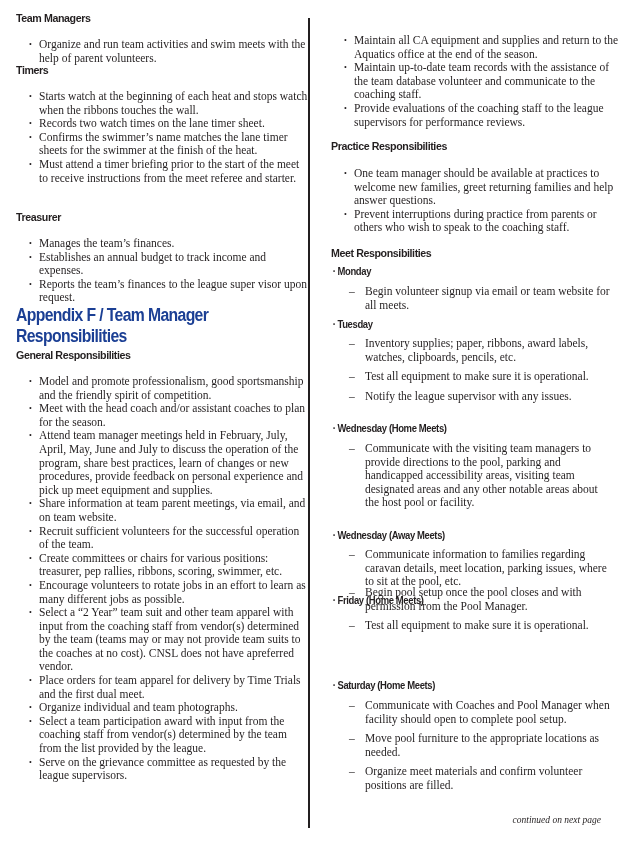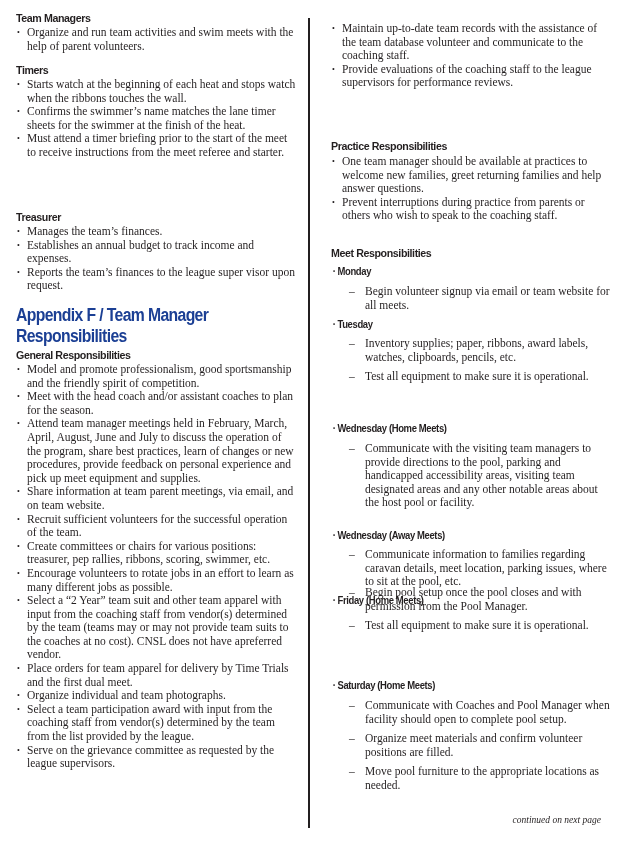--- a/index.html
+++ b/index.html
@@ -3,21 +3,21 @@
 <meta charset="utf-8">
 <style>
   html, body { margin: 0; padding: 0; background: #ffffff; }
   body { width: 625px; height: 842px; position: relative; overflow: hidden; color: #231f20; }
   .col { position: absolute; top: 0; }
   .col-left { left: 16px; width: 282px; }
   .col-right { left: 331px; width: 280px; }
   .divider { position: absolute; left: 308px; top: 18px; width: 1.5px; height: 810px; background: #231f20; }
   .h3 { font-family: "Liberation Sans", sans-serif; font-weight: bold; font-size: 11.6px; letter-spacing: -0.45px; color: #231f20; transform: scaleX(0.92); transform-origin: left; white-space: nowrap; }
   .h2 { font-family: "Liberation Sans", sans-serif; font-weight: bold; font-size: 17.5px; letter-spacing: -0.7px; line-height: 21px; color: #1b3f94; transform: scaleX(0.9); transform-origin: left; white-space: nowrap; }
-  ul.b { list-style: none; margin: 0; padding: 0; }
+  ul.b { list-style: none; margin: 12px; padding: 0; }
   ul.b li { position: relative; padding-left: 11px; font-family: "Liberation Serif", serif; font-size: 11.5px; line-height: 13.6px; }
   ul.b li::before { content: "•"; position: absolute; left: 1px; top: 0; font-size: 8px; }
   .day { font-family: "Liberation Sans", sans-serif; font-weight: bold; font-size: 10.3px; letter-spacing: -0.4px; transform: scaleX(0.92); transform-origin: left; white-space: nowrap; padding-left: 2px; }
   .day::before { content: "·"; margin-right: 2px; font-weight: bold; }
   ul.d { list-style: none; margin: 0; padding: 0; }
   ul.d li { position: relative; padding-left: 34px; font-family: "Liberation Serif", serif; font-size: 11.5px; line-height: 13.6px; margin-bottom: 6px; }
   ul.d li::before { content: "–"; position: absolute; left: 18px; top: 0; }
   .cont { position: absolute; right: 24px; top: 815px; font-family: "Liberation Serif", serif; font-style: italic; font-size: 9.5px; }
 </style>
 </head>
@@ -25,55 +25,57 @@
 
 <div class="col col-left">
   <div class="h3" style="position:absolute;top:11px;">Team Managers</div>
   <ul class="b" style="position:absolute;top:26px;width:282px;">
     <li>Organize and run team activities and swim meets with the help of parent volunteers.</li>
   </ul>
 
   <div class="h3" style="position:absolute;top:63px;">Timers</div>
   <ul class="b" style="position:absolute;top:78px;width:282px;">
     <li>Starts watch at the beginning of each heat and stops watch when the ribbons touches the wall.</li>
+    <li>Records two watch times on the lane timer sheet.</li>
     <li>Confirms the swimmer’s name matches the lane timer sheets for the swimmer at the finish of the heat.</li>
     <li>Must attend a timer briefing prior to the start of the meet to receive instructions from the meet referee and starter.</li>
   </ul>
 
   <div class="h3" style="position:absolute;top:210px;">Treasurer</div>
   <ul class="b" style="position:absolute;top:225px;width:282px;">
     <li>Manages the team’s finances.</li>
     <li>Establishes an annual budget to track income and expenses.</li>
     <li>Reports the team’s finances to the league super visor upon request.</li>
   </ul>
 
   <div class="h2" style="position:absolute;top:305px;">Appendix F / Team Manager</div>
   <div class="h2" style="position:absolute;top:326px;">Responsibilities</div>
 
   <div class="h3" style="position:absolute;top:348px;">General Responsibilities</div>
   <ul class="b" style="position:absolute;top:363px;width:282px;">
     <li>Model and promote professionalism, good sportsmanship and the friendly spirit of competition.</li>
     <li>Meet with the head coach and/or assistant coaches to plan for the season.</li>
-    <li>Attend team manager meetings held in February, March, April, August, June and July to discuss the operation of the program, share best practices, learn of changes or new procedures, provide feedback on personal experience and pick up meet equipment and supplies.</li>
+    <li>Attend team manager meetings held in February, July, April, May, June and July to discuss the operation of the program, share best practices, learn of changes or new procedures, provide feedback on personal experience and pick up meet equipment and supplies.</li>
     <li>Share information at team parent meetings, via email, and on team website.</li>
     <li>Recruit sufficient volunteers for the successful operation of the team.</li>
     <li>Create committees or chairs for various positions: treasurer, pep rallies, ribbons, scoring, swimmer, etc.</li>
     <li>Encourage volunteers to rotate jobs in an effort to learn as many different jobs as possible.</li>
     <li>Select a “2 Year” team suit and other team apparel with input from the coaching staff from vendor(s) determined by the team (teams may or may not provide team suits to the coaches at no cost). CNSL does not have apreferred vendor.</li>
     <li>Place orders for team apparel for delivery by Time Trials and the first dual meet.</li>
     <li>Organize individual and team photographs.</li>
     <li>Select a team participation award with input from the coaching staff from vendor(s) determined by the team from the list provided by the league.</li>
     <li>Serve on the grievance committee as requested by the league supervisors.</li>
   </ul>
 </div>
 
 <div class="divider"></div>
 
 <div class="col col-right">
   <ul class="b" style="position:absolute;top:22px;width:280px;">
+    <li>Maintain all CA equipment and supplies and return to the Aquatics office at the end of the season.</li>
     <li>Maintain up-to-date team records with the assistance of the team database volunteer and communicate to the coaching staff.</li>
     <li>Provide evaluations of the coaching staff to the league supervisors for performance reviews.</li>
   </ul>
 
   <div class="h3" style="position:absolute;top:139px;">Practice Responsibilities</div>
   <ul class="b" style="position:absolute;top:155px;width:280px;">
     <li>One team manager should be available at practices to welcome new families, greet returning families and help answer questions.</li>
     <li>Prevent interruptions during practice from parents or others who wish to speak to the coaching staff.</li>
   </ul>
 
@@ -81,20 +83,21 @@
 
   <div class="day" style="position:absolute;top:266px;">Monday</div>
   <ul class="d" style="position:absolute;top:285px;width:280px;">
     <li>Begin volunteer signup via email or team website for all meets.</li>
   </ul>
 
   <div class="day" style="position:absolute;top:319px;">Tuesday</div>
   <ul class="d" style="position:absolute;top:337px;width:280px;">
     <li>Inventory supplies; paper, ribbons, award labels, watches, clipboards, pencils, etc.</li>
     <li>Test all equipment to make sure it is operational.</li>
+    <li>Notify the league supervisor with any issues.</li>
   </ul>
 
   <div class="day" style="position:absolute;top:423px;">Wednesday (Home Meets)</div>
   <ul class="d" style="position:absolute;top:442px;width:280px;">
     <li>Communicate with the visiting team managers to provide directions to the pool, parking and handicapped accessibility areas, visiting team designated areas and any other notable areas about the host pool or facility.</li>
   </ul>
 
   <div class="day" style="position:absolute;top:530px;">Wednesday (Away Meets)</div>
   <ul class="d" style="position:absolute;top:548px;width:280px;">
     <li>Communicate information to families regarding caravan details, meet location, parking issues, where to sit at the pool, etc.</li>
@@ -102,18 +105,18 @@
 
   <div class="day" style="position:absolute;top:595px;">Friday (Home Meets)</div>
   <ul class="d" style="position:absolute;top:586px;width:280px;">
     <li>Begin pool setup once the pool closes and with permission from the Pool Manager.</li>
     <li>Test all equipment to make sure it is operational.</li>
   </ul>
 
   <div class="day" style="position:absolute;top:680px;">Saturday (Home Meets)</div>
   <ul class="d" style="position:absolute;top:699px;width:280px;">
     <li>Communicate with Coaches and Pool Manager when facility should open to complete pool setup.</li>
+    <li>Move pool furniture to the appropriate locations as needed.</li>
     <li>Organize meet materials and confirm volunteer positions are filled.</li>
-    <li>Move pool furniture to the appropriate locations as needed.</li>
   </ul>
 </div>
 
 <div class="cont">continued on next page</div>
 
 </body></html>

